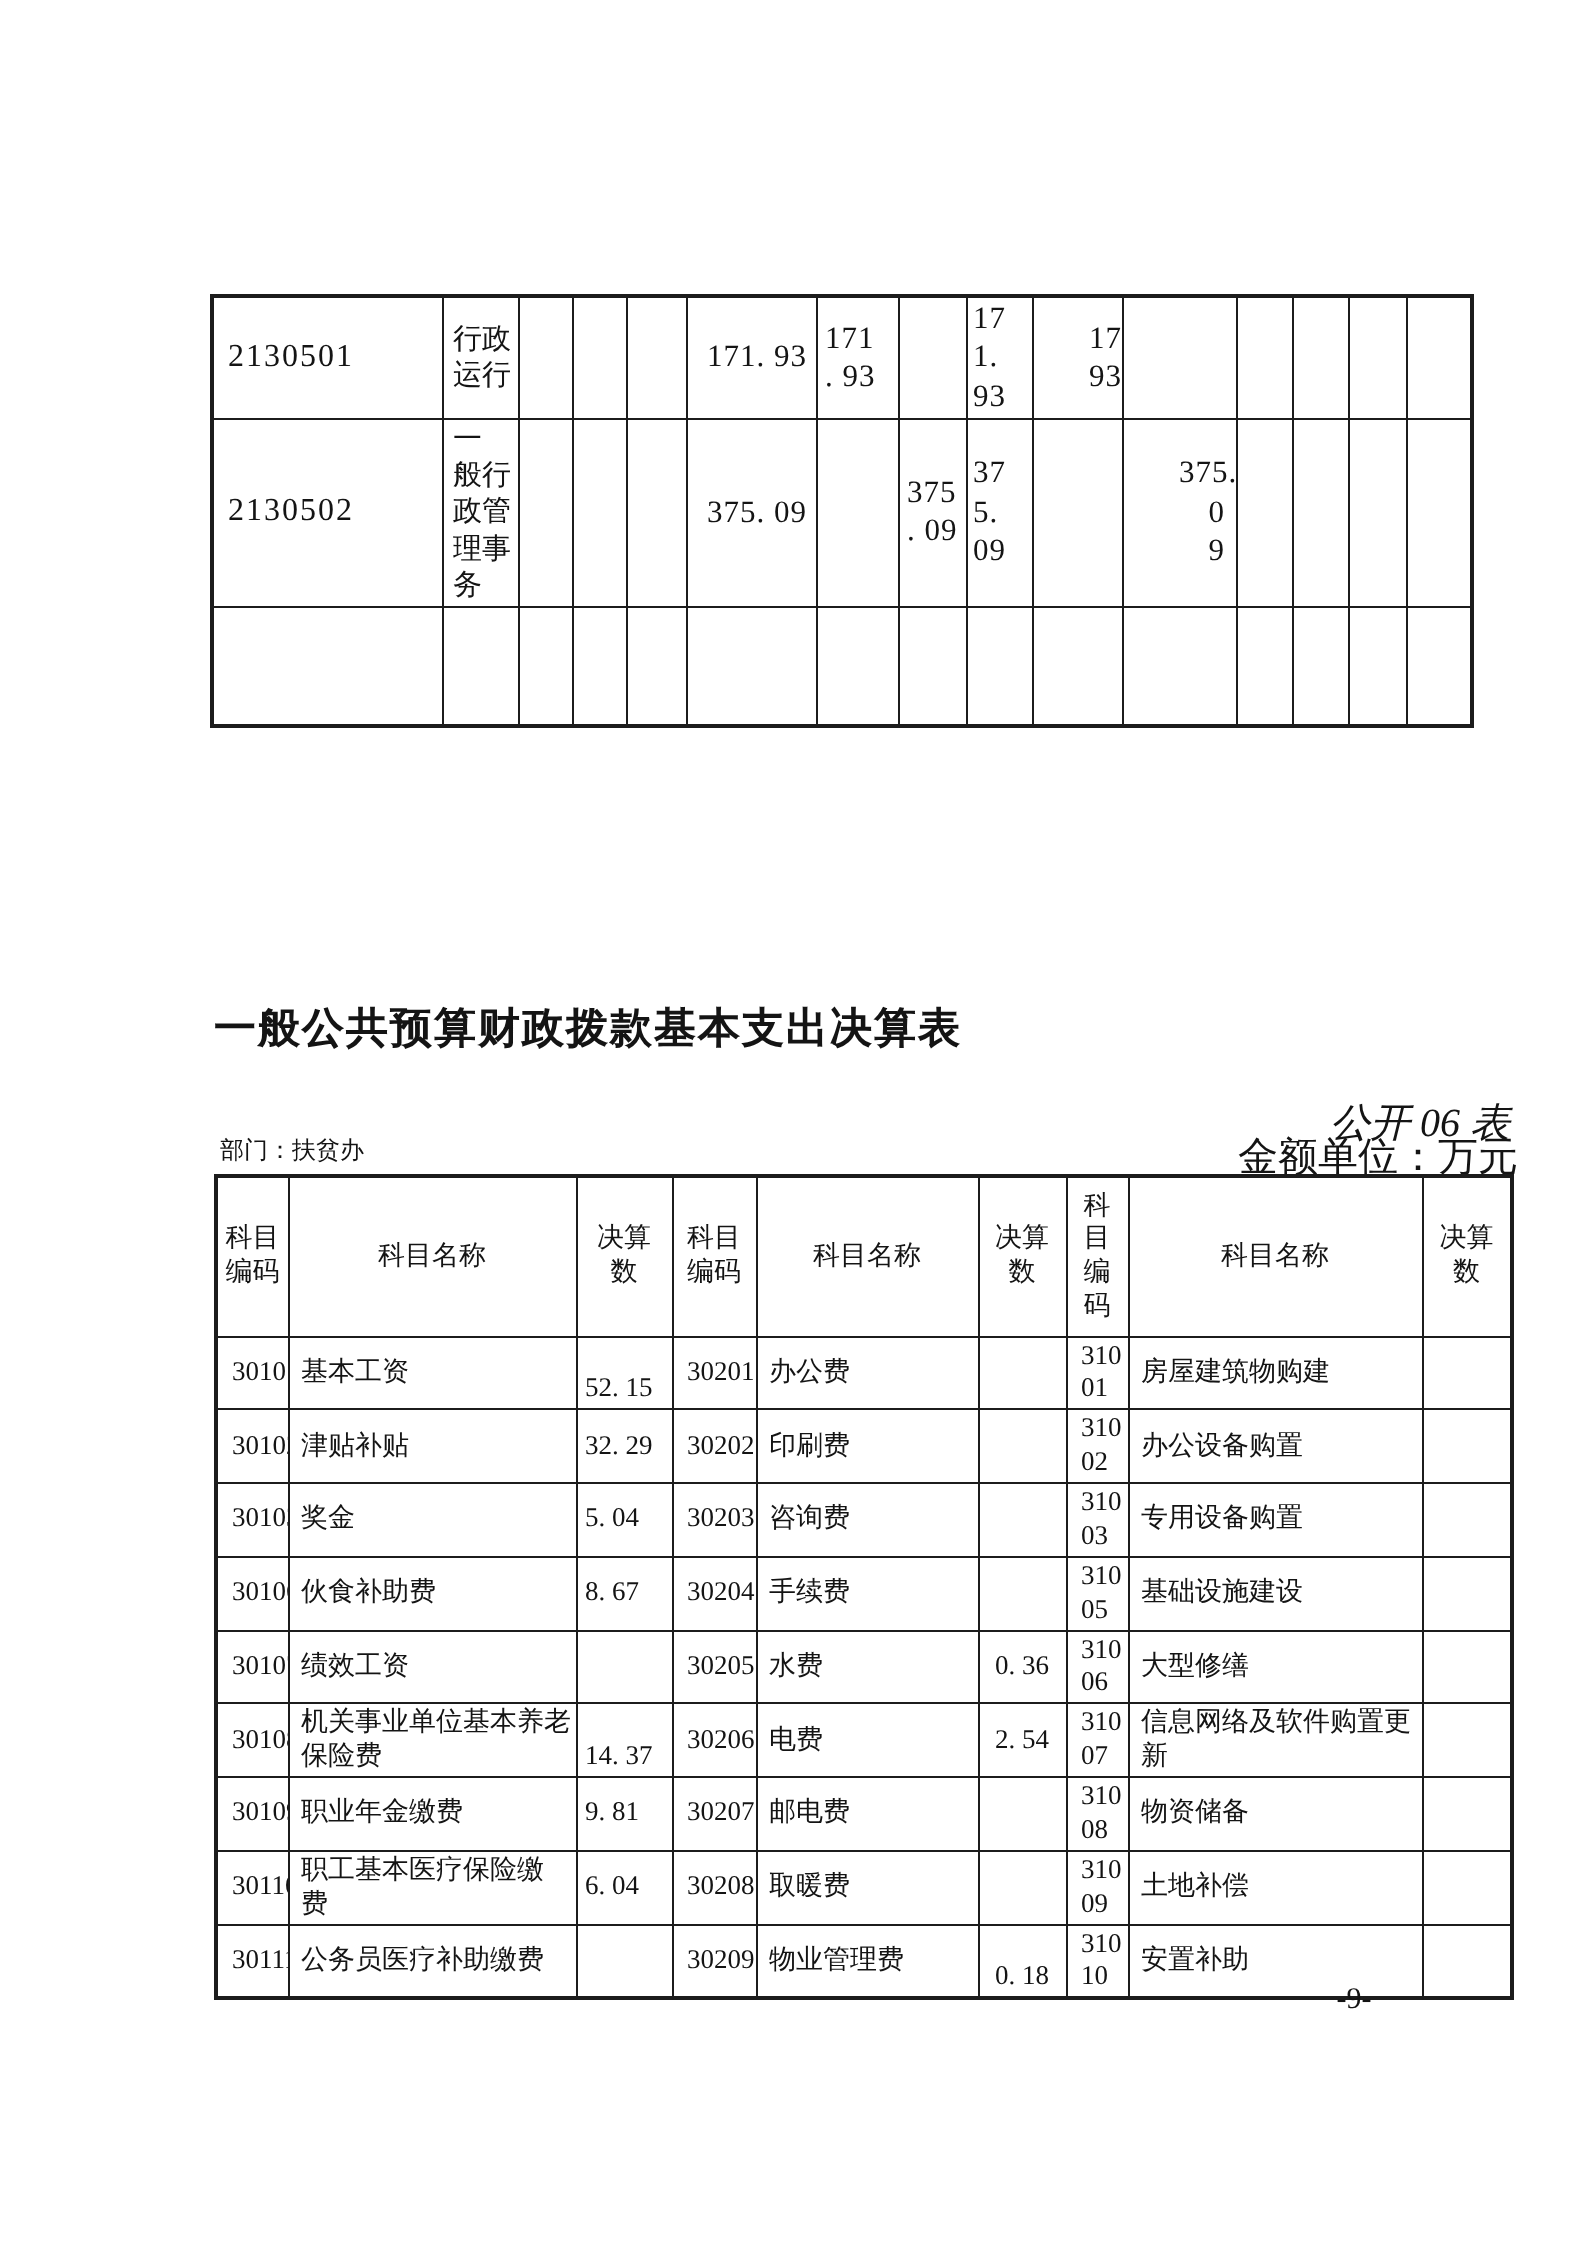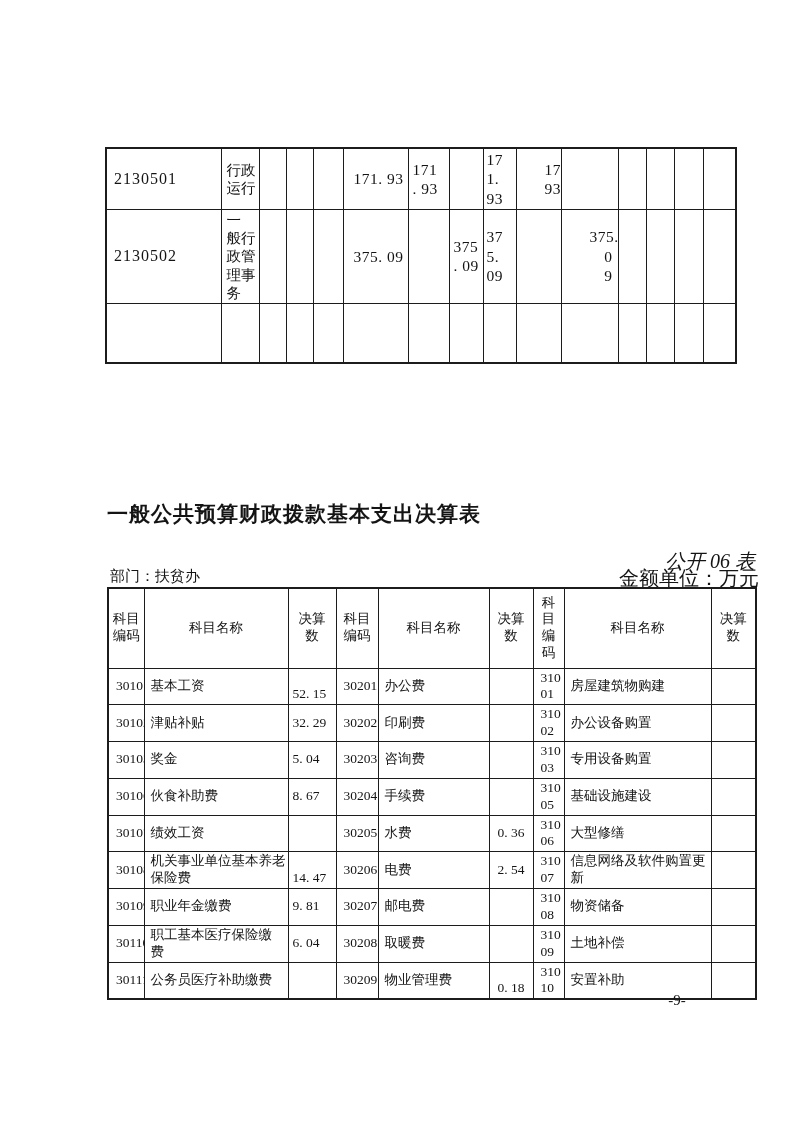--- a/index.html
+++ b/index.html
@@ -45,21 +45,21 @@
     text-align: left;
     font-family: "Liberation Sans", "DejaVu Sans", sans-serif;
     font-weight: bold; font-size: 21px; letter-spacing: 1px;
   }
   #table-code {
     position: absolute; left: 107px; top: 548px; width: 648px;
     text-align: right; font-size: 20px; font-style: italic;
   }
   #dept-label {
     position: absolute; left: 110px; top: 567px;
-    font-size: 15px;
+    font-size: 12px;
   }
   #unit-label {
     position: absolute; left: 107px; top: 565px; width: 652px;
     text-align: right; font-size: 20px;
   }
 
   
   #bottom-table {
     position: absolute; left: 107px; top: 587px;
     width: 648px; font-size: 13.5px;
@@ -264,21 +264,21 @@
         <td class="c5">0. 36</td>
         <td class="c6">310
 06</td>
         <td class="c7">大型修缮</td>
         <td class="c8"></td>
       </tr>
       <tr class="row">
         <td class="c0">30108</td>
         <td class="c1">机关事业单位基本养老
 保险费</td>
-        <td class="c2 low">14. 47</td>
+        <td class="c2 low">14. 37</td>
         <td class="c3">30206</td>
         <td class="c4">电费</td>
         <td class="c5">2. 54</td>
         <td class="c6">310
 07</td>
         <td class="c7">信息网络及软件购置更
 新</td>
         <td class="c8"></td>
       </tr>
       <tr class="row">

